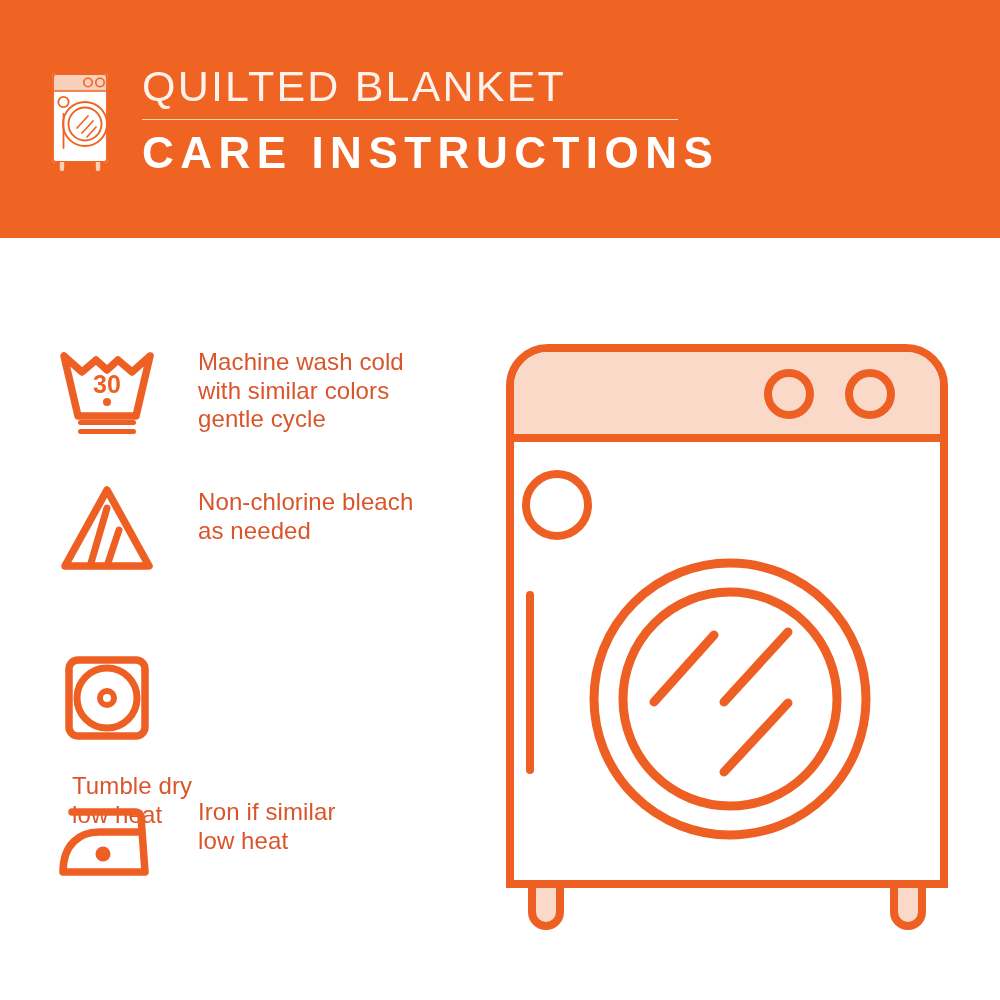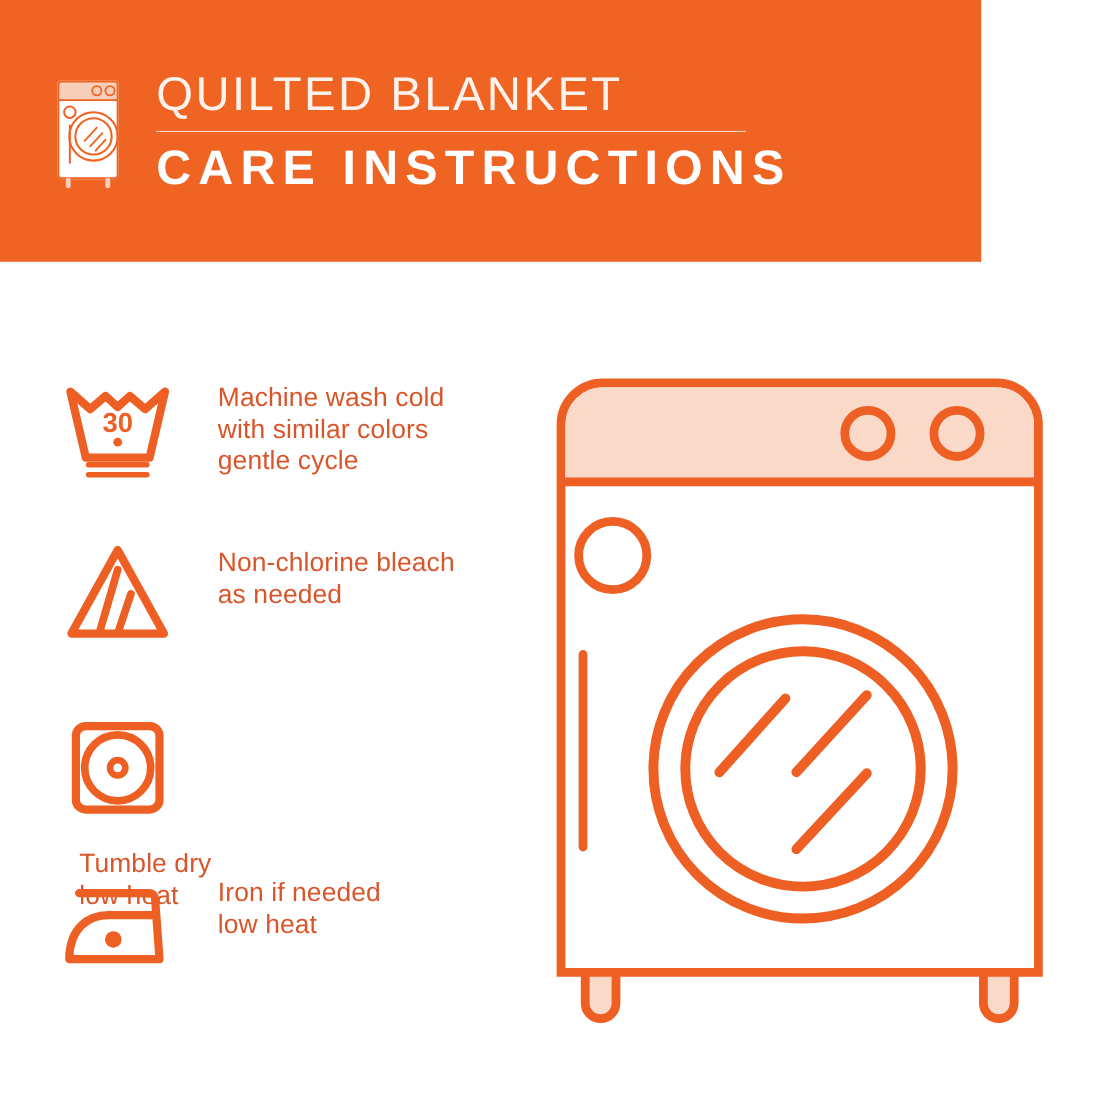--- a/index.html
+++ b/index.html
@@ -13,21 +13,21 @@
     font-family: "Liberation Sans", sans-serif;
     overflow: hidden;
     position: relative;
   }
 
   
   .header {
     position: absolute;
     left: 0;
     top: 0;
-    width: 892px;
+    width: 1000px;
     height: 238px;
     background: #ef6423;
     box-sizing: border-box;
   }
   .header-inner {
     position: absolute;
     left: 44px;
     top: 62px;
     display: flex;
     align-items: flex-start;
@@ -76,21 +76,21 @@
     width: 480px;
     height: 762px;
   }
   .care-row {
     position: absolute;
     left: 44px;
     display: flex;
     align-items: flex-start;
   }
   .care-row[data-index="0"] { top: 100px; }
-  .care-row[data-index="1"] { top: 250px; justify-content: flex-end; }
+  .care-row[data-index="1"] { top: 240px; justify-content: flex-end; }
   .care-row[data-index="2"] { top: 398px; flex-direction: column; }
   .care-row[data-index="3"] { top: 550px; }
 
   .care-symbol {
     width: 126px;
     flex: 0 0 126px;
     display: flex;
     align-items: center;
     justify-content: center;
   }
@@ -196,21 +196,21 @@
 low heat</div>
   </div>
 
   <div class="care-row" data-index="3">
     <span class="care-symbol">
       <svg viewBox="0 0 110 100" width="110" height="100">
         <path d="M20 24 H84 a5 5 0 0 1 5 5 L93 84 H11 C11 56 28 44 47 44 H89" fill="none" stroke="#ee5f24" stroke-width="7.5" stroke-linejoin="round" stroke-linecap="round"></path>
         <circle cx="51" cy="66" r="7.5" fill="#ee5f24"></circle>
       </svg>
     </span>
-    <div class="care-text">Iron if needed
+    <div class="care-text">Iron if similar
 low heat</div>
   </div>
 
 </div>
 
 <div class="machine">
   <svg viewBox="0 0 470 600" width="470" height="600">
 
     <path d="M18 56 a38 38 0 0 1 38 -38 h358 a38 38 0 0 1 38 38 v498 H18 Z" fill="#ffffff" stroke="#ee5f24" stroke-width="8"></path>
 

